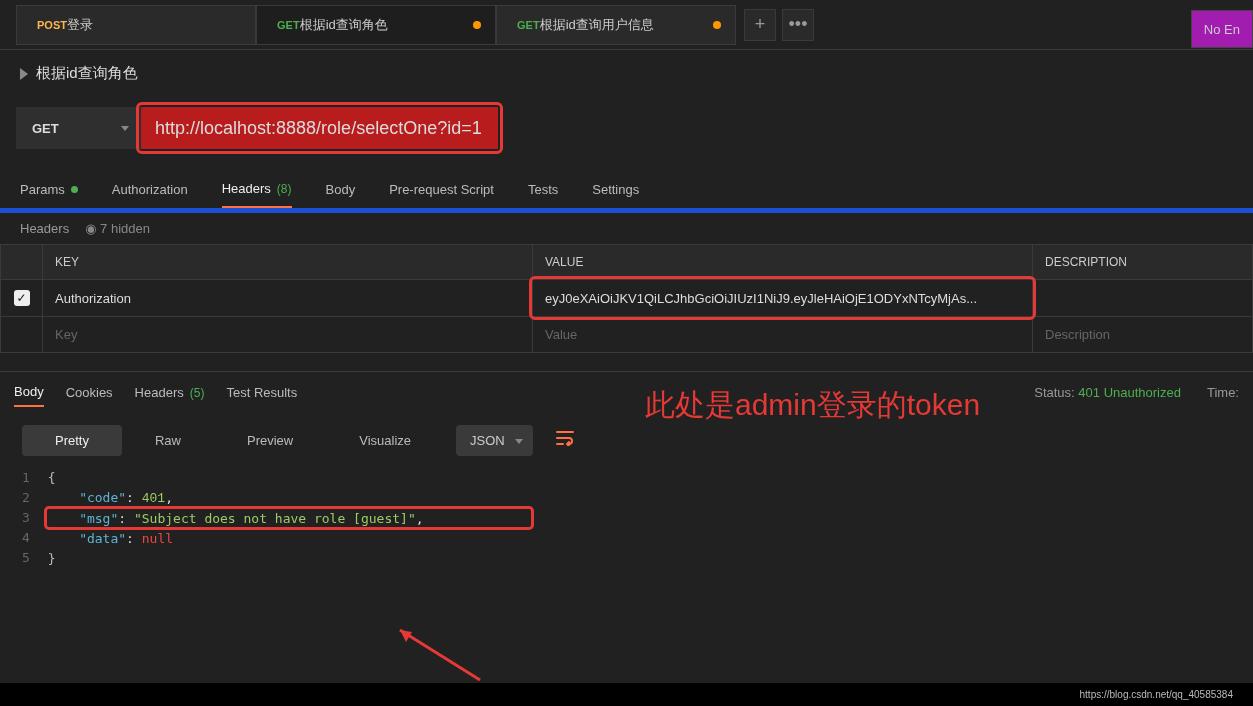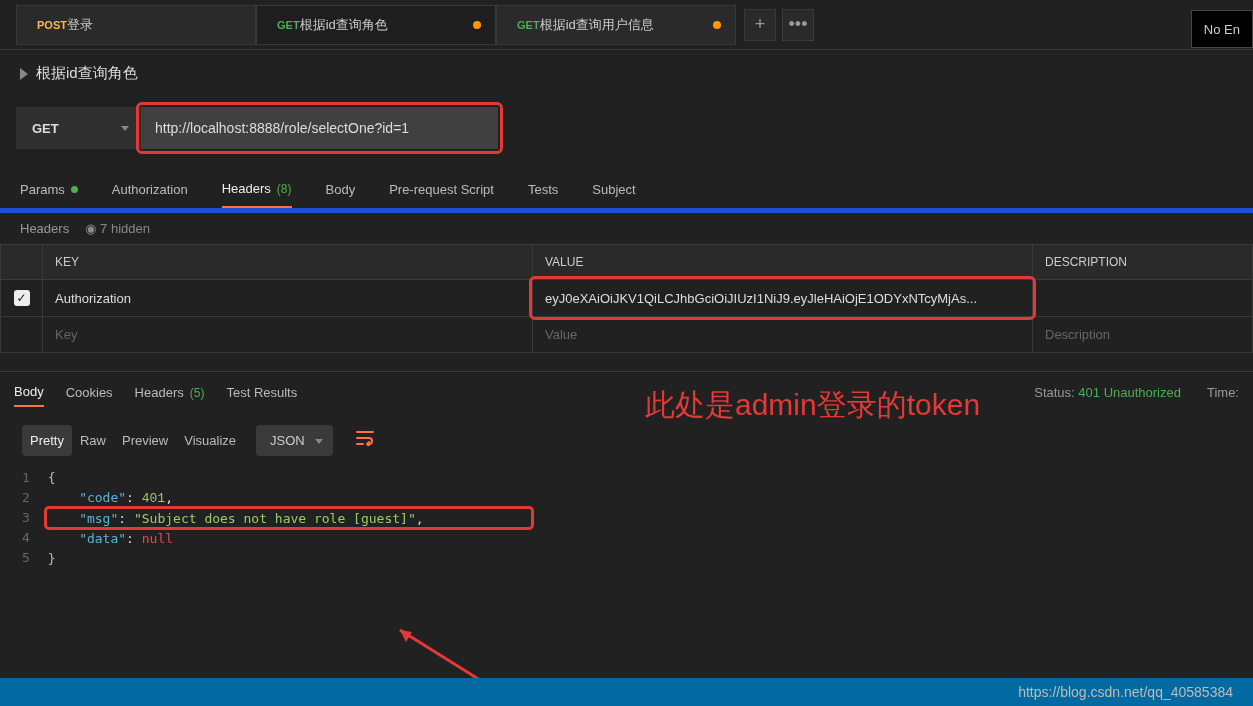--- a/index.html
+++ b/index.html
@@ -57,21 +57,21 @@
   color: #999;
   display: flex; align-items: center; justify-content: center;
   cursor: pointer;
   font-size: 18px;
 }
 .top-right-btn {
   position: absolute;
   right: 0; top: 10px;
   height: 38px;
   padding: 0 12px;
-  background: #000000;
+  background: #a21caf;
   color: #ccc;
   border: 1px solid #444;
   display: flex; align-items: center;
   cursor: pointer;
 }
 .request-name-row {
   display: flex;
   align-items: center;
   padding: 14px 20px;
   gap: 8px;
@@ -108,27 +108,27 @@
   width: 0; height: 0;
   border-left: 4px solid transparent;
   border-right: 4px solid transparent;
   border-top: 5px solid #888;
 }
 .url-input-wrap {
   flex: 0 0 357px;
   position: relative;
 }
 .url-input {
-  background: #404040;
+  background: #b91c1c;
   border: none;
   color: #ddd;
   height: 42px;
   width: 100%;
   padding: 0 14px;
-  font-size: 14px;
+  font-size: 18px;
   outline: none;
 }
 .red-box-url {
   position: absolute;
   border: 3px solid #e53935;
   border-radius: 6px;
   top: -5px; left: -5px; right: -5px; bottom: -5px;
   pointer-events: none;
 }
 .req-tabs {
@@ -230,21 +230,21 @@
   align-items: center;
 }
 .status-code { color: #4caf50; }
 .body-toolbar {
   display: flex;
   align-items: center;
   gap: 0;
   padding: 12px 22px;
 }
 .view-mode {
-  padding: 8px 8px;
+  padding: 8px 33px;
   color: #bbb;
   cursor: pointer;
   text-align: center;
 }
 .view-mode.active {
   background: #3a3a3a;
   color: #eee;
   border-radius: 4px;
 }
 .format-select {
@@ -302,25 +302,25 @@
 }
 .red-arrow {
   position: absolute;
   top: 620px; left: 380px;
   pointer-events: none;
 }
 .footer-watermark {
   position: absolute;
   bottom: 0; right: 0;
   width: 100%;
-  background: #0369a1;
+  background: #000000;
   color: #bbb;
   text-align: right;
   padding: 6px 20px;
-  font-size: 14px;
+  font-size: 10px;
 }
 </style>
 </head>
 <body>
 
 <div class="tabs-bar">
   <div class="tab">
     <span class="method-post">POST</span>
     <span class="tab-label">登录</span>
   </div>
@@ -362,21 +362,21 @@
     <span class="green-dot"></span>
   </div>
   <div class="req-tab">Authorization</div>
   <div class="req-tab active">
     <span>Headers</span>
     <span class="count-badge">(8)</span>
   </div>
   <div class="req-tab">Body</div>
   <div class="req-tab">Pre-request Script</div>
   <div class="req-tab">Tests</div>
-  <div class="req-tab">Subject</div>
+  <div class="req-tab">Settings</div>
 </div>
 
 <div class="headers-subbar">
   <span>Headers</span>
   <span class="eye-icon">
     <span>◉ </span>
     <span>7 hidden</span>
   </span>
 </div>
 

